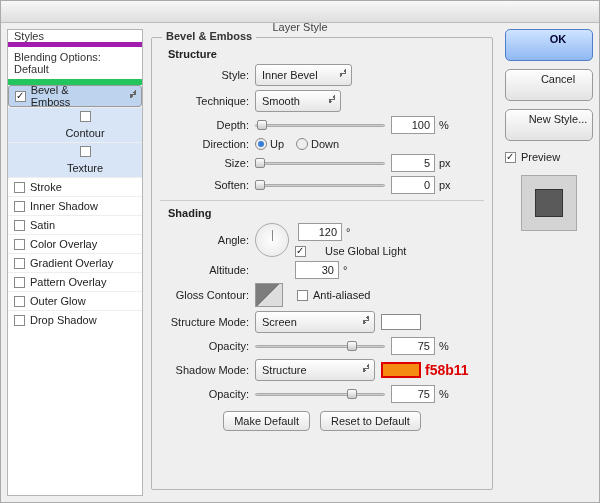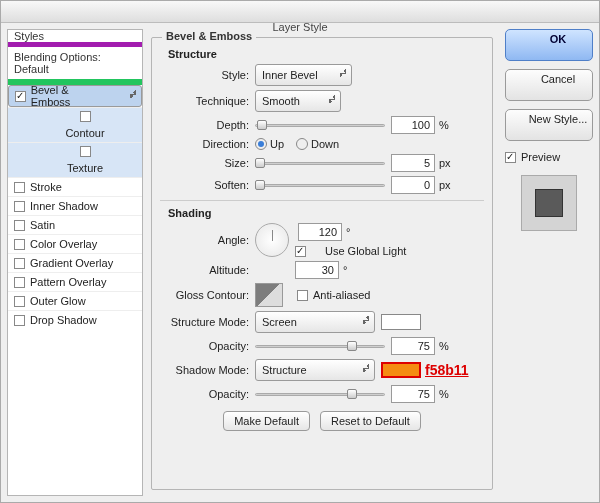--- a/index.html
+++ b/index.html
@@ -37,21 +37,21 @@
   .ang-circle{ width:34px;height:34px;border:1px solid #aaa;border-radius:50%;background:radial-gradient(#fff,#e6e6e6); position:relative; margin-right:6px;}
   .ang-circle::after{content:"";position:absolute;left:50%;top:6px;width:1px;height:11px;background:#888;}
   .swatch{ width:40px; height:16px; border:1px solid #888; display:inline-block; margin-left:6px;}
   .contour-sw{ width:28px;height:24px;border:1px solid #999; background:linear-gradient(135deg,#7d7d7d 0 50%,#ddd 50% 100%); display:inline-block;}
   .btn { display:flex; align-items:center; justify-content:center; border:1px solid #9a9a9a; border-radius:4px; background:linear-gradient(#fff,#e6e6e6); height:20px; padding:0 10px; cursor:default;}
   .right { width:96px; padding-left:8px; display:flex; flex-direction:column; align-items:stretch; gap:8px;}
   .rbtn { height:32px; border:1px solid #9a9a9a; border-radius:5px; background:linear-gradient(#fdfdfd,#e3e3e3); text-align:center; padding-top:3px;padding-left:18px;}
   .rbtn.primary{ border:1px solid #4f7fc8; background:linear-gradient(#cfe4ff,#8fb8f2); color:#003; font-weight:bold;}
   .preview-box{ width:56px;height:56px;border:1px solid #aaa; background:#d4d4d4; display:flex;align-items:center;justify-content:center; margin-top:4px; align-self:center;}
   .preview-inner{ width:28px;height:28px;background:#5a5a5a;border:1px solid #333;}
-  .annot{ color:#d00; font-weight:bold; margin-left:4px; font-size:14px;text-decoration:underline;}
+  .annot{ color:#d00; font-weight:bold; margin-left:4px; font-size:14px;}
   .bottom-btns{ display:flex; gap:10px; justify-content:center; margin-top:8px;}
   .divider{ border-top:1px solid #ccc; margin:6px 0;}
 </style>
 </head>
 <body>
 
 <div class="win">
   <div class="titlebar">Layer Style</div>
   <div class="body">
 

